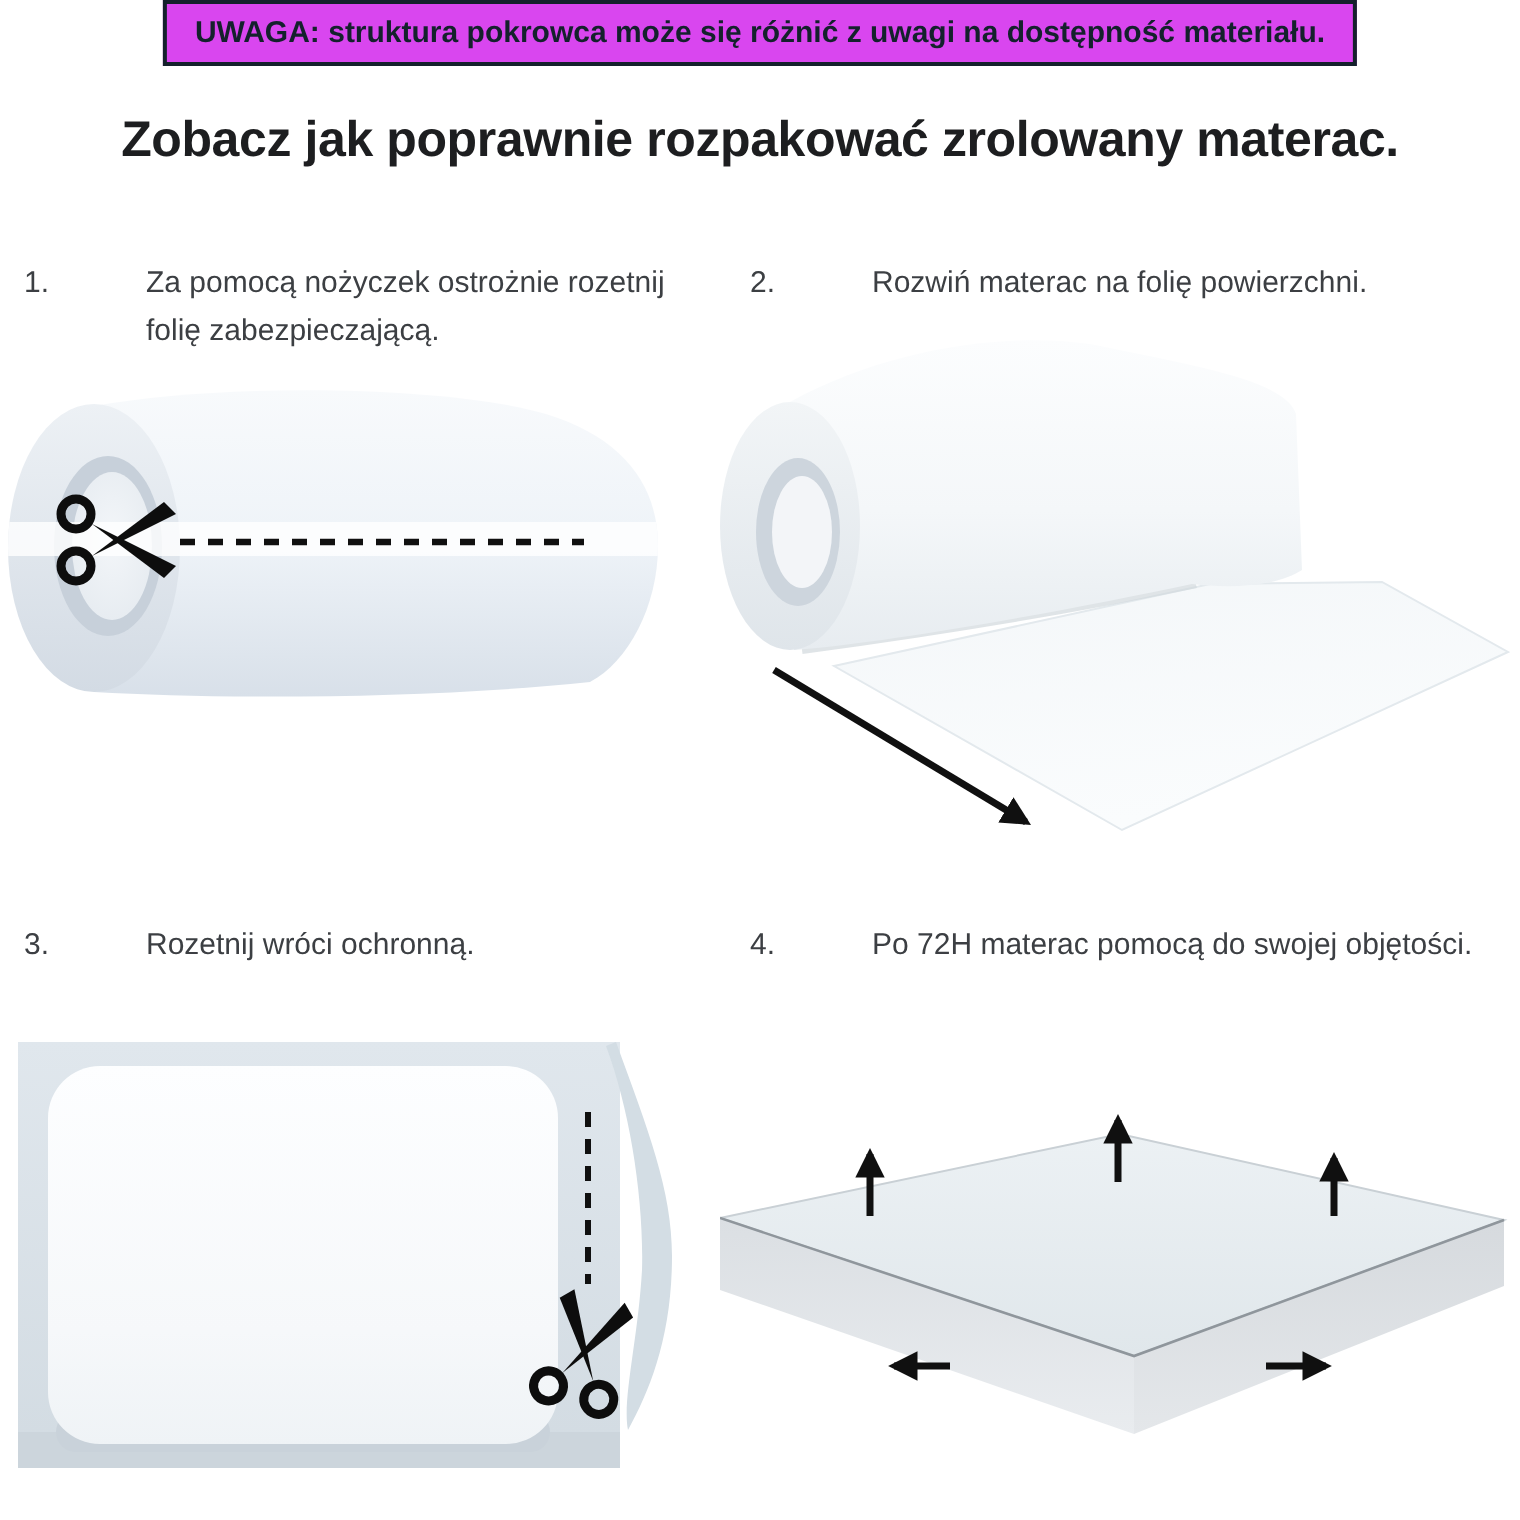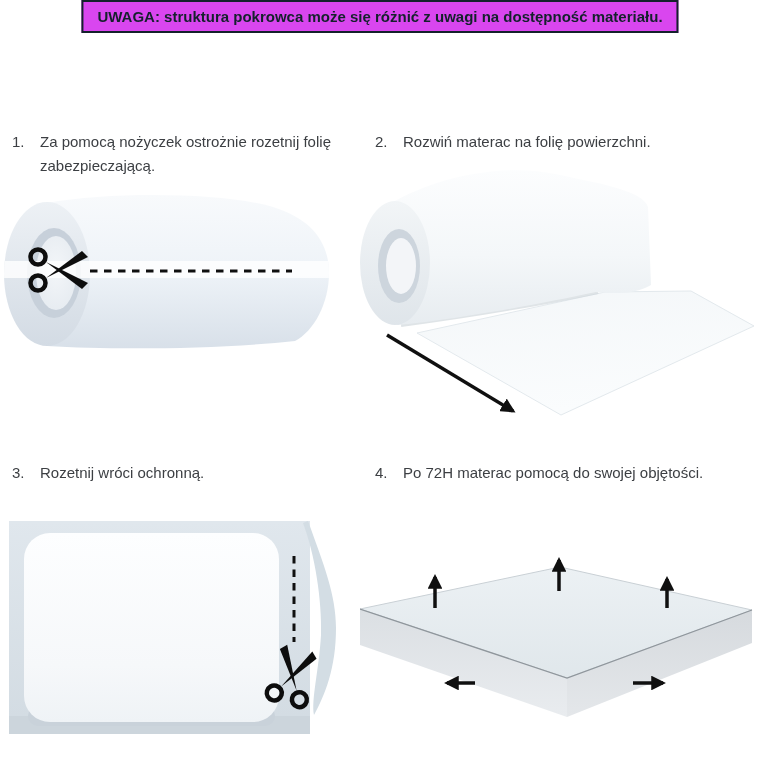--- a/index.html
+++ b/index.html
@@ -18,34 +18,35 @@
   .title {
     position:absolute; top:56px; left:0; width:100%;
     text-align:center; font-size:25px; font-weight:bold;
     color:#1d1e20; letter-spacing:-0.2px;
   }
   .step-text {
     position:absolute; display:flex; color:#3c3f43;
     font-size:15px; line-height:24px;
   }
   .step-num { width:28px; flex:none; }
-  .step-body { flex:1; }
+  .step-body { flex:1;margin-left:33px; }
   .illu { position:absolute; }
   .s1 { left:12px;  top:130px; width:330px; }
   .s2 { left:375px; top:130px; width:378px; }
   .s3 { left:12px;  top:461px; width:330px; }
   .s4 { left:375px; top:461px; width:380px; }
 </style>
 </head>
 <body>
 
 <div class="canvas">
 
   <div class="banner">UWAGA: struktura pokrowca może się różnić z uwagi na dostępność materiału.</div>
 
+  <div class="title">Zobacz jak poprawnie rozpakować zrolowany materac.</div>
 
   <div class="step-text s1">
     <span class="step-num">1.</span>
     <span class="step-body">Za pomocą nożyczek ostrożnie rozetnij folię zabezpieczającą.</span>
   </div>
   <div class="step-text s2">
     <span class="step-num">2.</span>
     <span class="step-body">Rozwiń materac na folię powierzchni.</span>
   </div>
   <div class="step-text s3">

